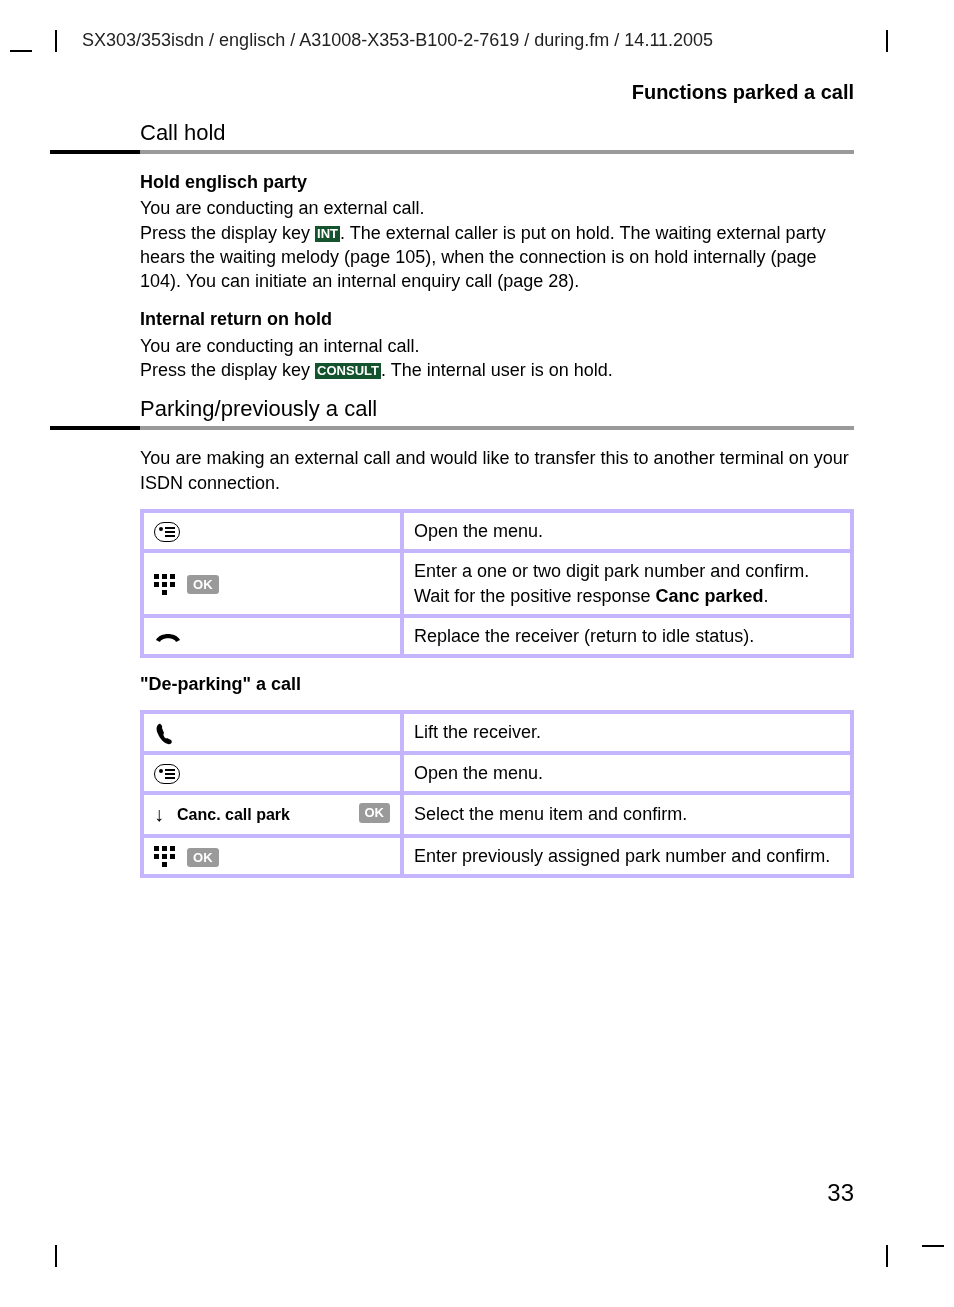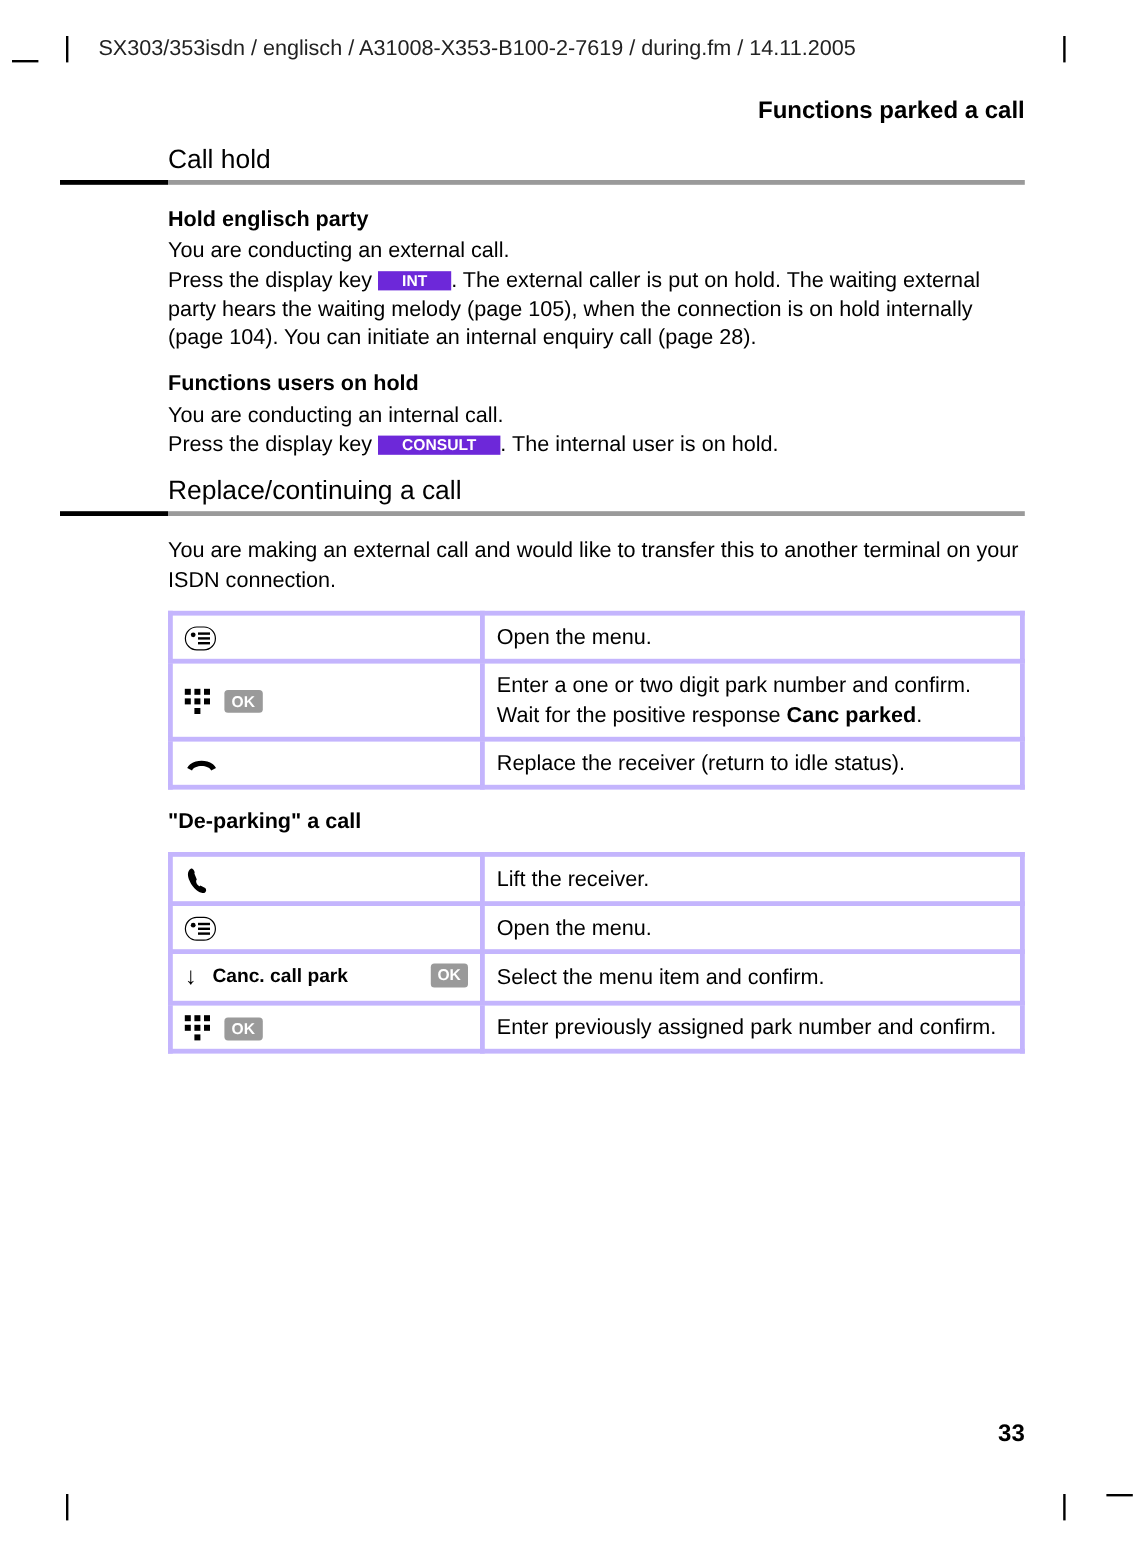--- a/index.html
+++ b/index.html
@@ -45,25 +45,25 @@
     height: 8px;
     margin-bottom: 12px;
   }
   .rule .bar-black { height: 4px; background: #000; width: 90px; display: inline-block; vertical-align: top; }
   .rule .bar-grey { height: 4px; background: #9a9a9a; display: inline-block; vertical-align: top; width: calc(100% - 90px); }
   .body-block { margin-left: 90px; font-size: 18px; line-height: 1.35; }
   .sub { font-weight: bold; margin-bottom: 2px; }
   .para { margin-bottom: 14px; }
   .keylabel {
     display: inline-block;
-    background: #6d28d9;
+    background: #14532d;
     color: #fff;
     font-weight: bold;
     font-size: 13px;
-    padding: 0 20px;
+    padding: 0 2px;
     vertical-align: 1px;
     line-height: 16px;
   }
   table.instr {
     border-collapse: collapse;
     width: 100%;
     margin-bottom: 14px;
   }
   table.instr td {
     border: 4px solid #c4b5fd;
@@ -146,22 +146,22 @@
   }
   .lift-icon {
     display: inline-block;
     width: 20px; height: 22px;
     vertical-align: middle;
   }
   .page-num {
     position: absolute;
     bottom: 100px;
     right: 100px;
-    font-size: 20px;
-    font-weight: bold;
+    font-size: 24px;
+    font-weight: normal;
   }
 </style>
 </head>
 <body>
 
 <div class="crop-mark v" style="top:30px; left:55px;"></div>
 <div class="crop-mark v" style="top:30px; right:66px;"></div>
 <div class="crop-mark h" style="top:50px; left:10px;"></div>
 <div class="crop-mark v" style="bottom:40px; left:55px;"></div>
 <div class="crop-mark v" style="bottom:40px; right:66px;"></div>
@@ -175,28 +175,28 @@
   <div class="h2">Call hold</div>
   <div class="rule"><span class="bar-black"></span><span class="bar-grey"></span></div>
 
   <div class="body-block">
     <div class="sub">Hold englisch party</div>
     <div>You are conducting an external call.</div>
     <div class="para">
       <span>Press the display key </span><span class="keylabel">INT</span><span>. The external caller is put on hold. The waiting external party hears the waiting melody (page 105), when the connection is on hold internally (page 104). You can initiate an internal enquiry call (page 28).</span>
     </div>
 
-    <div class="sub">Functions users on hold</div>
+    <div class="sub">Internal return on hold</div>
     <div>You are conducting an internal call.</div>
     <div class="para">
       <span>Press the display key </span><span class="keylabel">CONSULT</span><span>. The internal user is on hold.</span>
     </div>
   </div>
 
-  <div class="h2">Replace/continuing a call</div>
+  <div class="h2">Parking/previously a call</div>
   <div class="rule"><span class="bar-black"></span><span class="bar-grey"></span></div>
 
   <div class="body-block">
     <div class="para">You are making an external call and would like to transfer this to another terminal on your ISDN connection.</div>
 
     <table class="instr">
       <tbody>
           <tr>
         <td class="left"><span class="menu-icon"></span></td>
         <td>Open the menu.</td>

